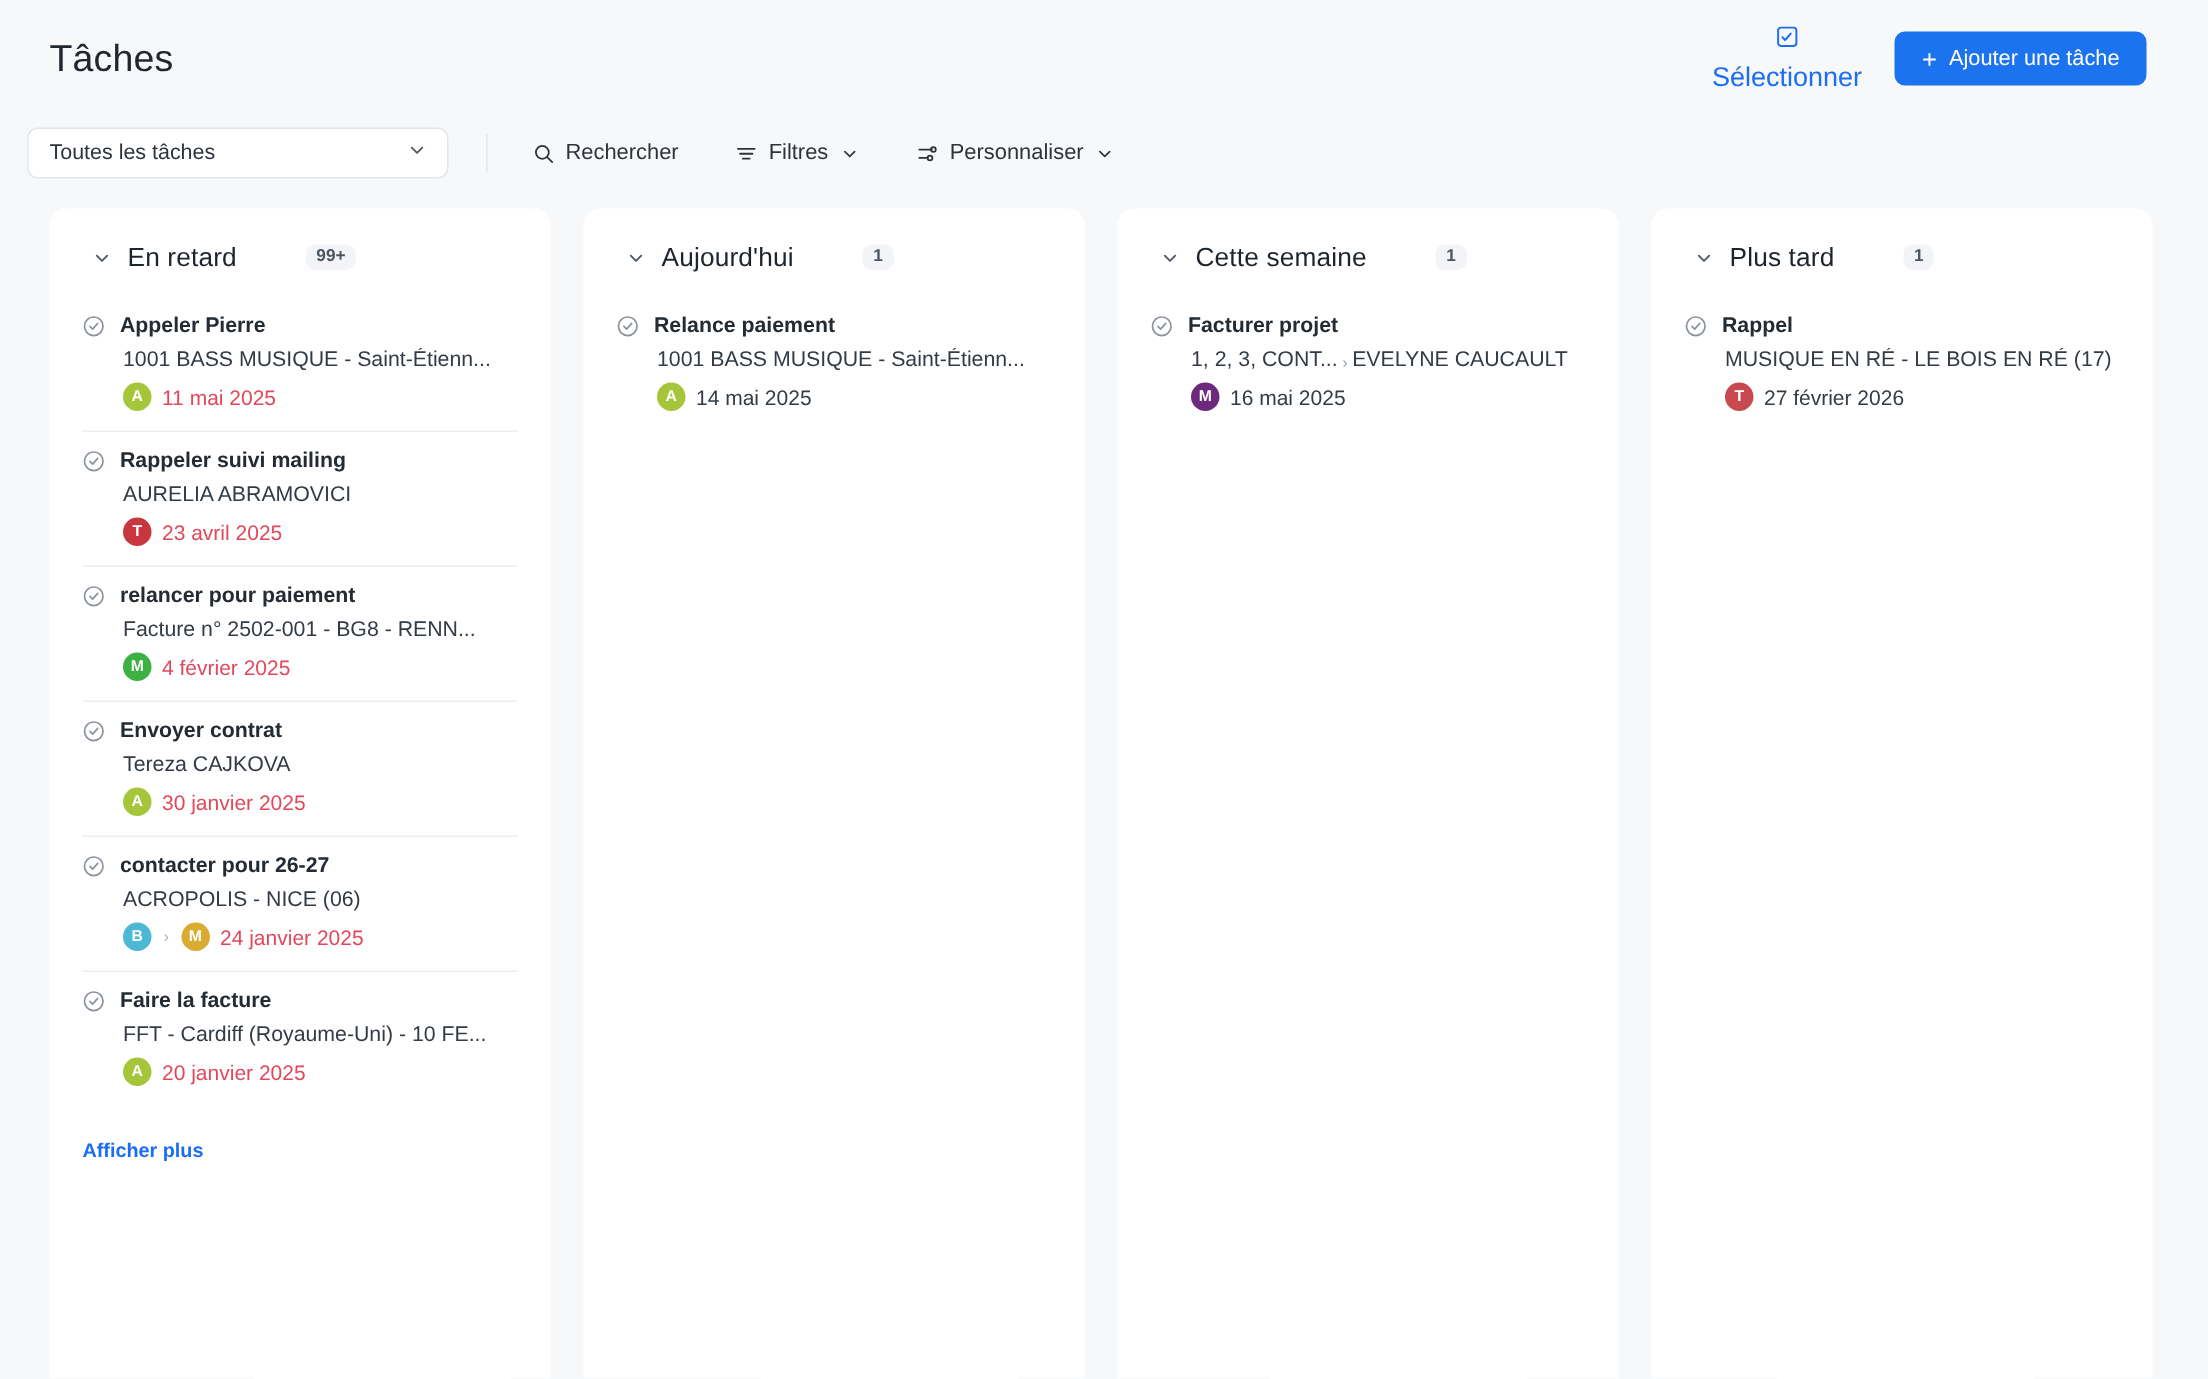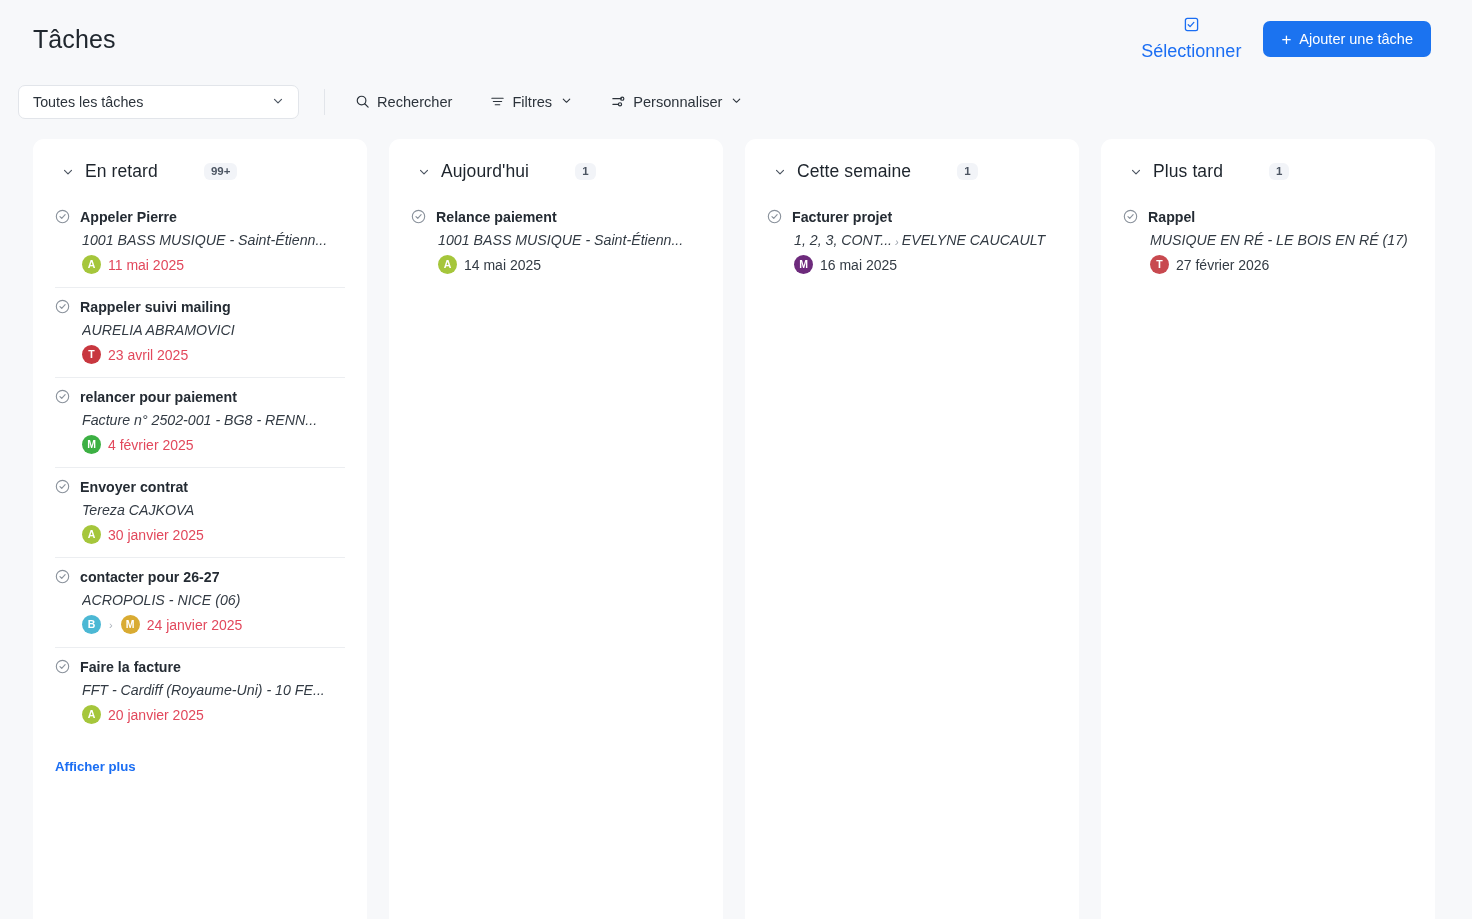--- a/index.html
+++ b/index.html
@@ -55,21 +55,21 @@
     padding: 0 13px 0 14px;
     font-size: 14.3px; color: #2c333b;
     cursor: pointer;
   }
   .filter-select .chev { margin-left: auto; color: #5b6470; }
   .divider-v {
     width: 1px; height: 26px; background: #e2e5ea;
     margin: 0 22px 0 25px;
   }
   .tool-btn {
-    display: flex; align-items: flex-start; gap: 7px;
+    display: flex; align-items: center; gap: 7px;
     background: none; border: none; font-family: inherit;
     font-size: 14.6px; color: #2c333b; cursor: pointer;
     padding: 6px 8px; margin-right: 22px;
   }
   .tool-btn svg { display: block; }
   .tool-btn .chev { margin-left: 1px; }
 
   
   .board {
     display: flex; gap: 22px;
@@ -94,31 +94,31 @@
     background: #f2f4f8; color: #4c5562;
     border-radius: 6px; font-size: 11.5px; font-weight: 600;
     padding: 3px 7px; line-height: 1; min-width: 18px; text-align: center; margin-left: 36px;
   }
 
   .task {
     padding: 11px 0 13px 0;
     border-bottom: 1px solid #eceef1;
   }
   .task:last-of-type { border-bottom: none; }
-  .task-title-row { display: flex; gap: 10px; }
+  .task-title-row { display: flex; align-items: center; gap: 10px; }
   .check-icon { flex: 0 0 auto; display: flex; color: #8a929c; cursor: pointer; }
   .task-title {
     font-size: 14.2px; font-weight: bold; color: #242b33;
     white-space: nowrap; overflow: hidden; text-overflow: ellipsis;
   }
   .task-sub {
     font-size: 14.2px; color: #333b44;
     margin: 7px 0 0 27px;
     white-space: nowrap; overflow: hidden; text-overflow: ellipsis;
-    display: flex; align-items: flex-end; font-style: italic;
+    display: flex; align-items: flex-end;
   }
   .sub-sep { color: #9aa1ab; font-size: 11px; margin: 0 3px; }
   .task-meta {
     display: flex; align-items: center; gap: 7px;
     margin: 7px 0 0 27px;
   }
   .avatar {
     width: 19px; height: 19px; border-radius: 50%;
     color: #fff; font-size: 10.5px; font-weight: bold;
     display: flex; align-items: center; justify-content: center;

